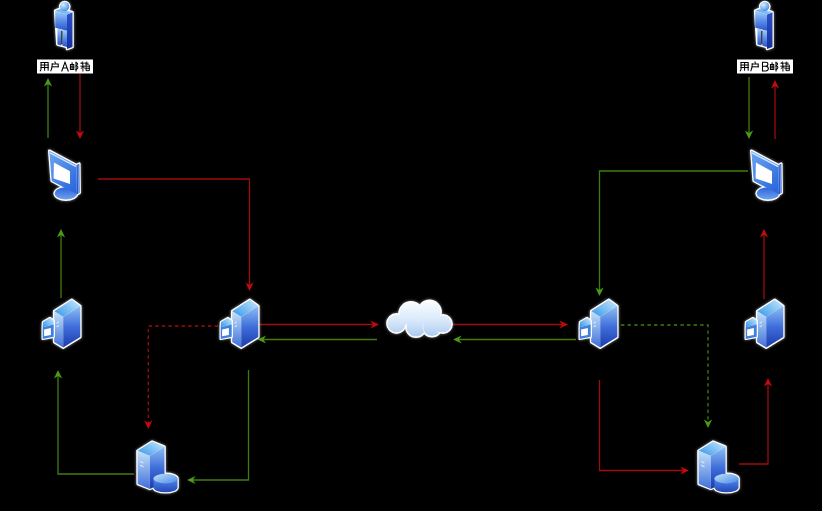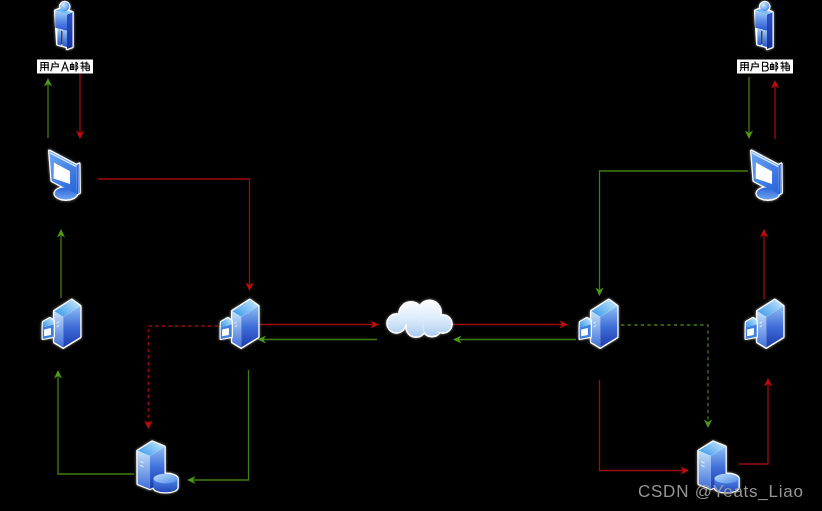--- a/index.html
+++ b/index.html
@@ -292,14 +292,13 @@
           <rect x="737" y="59.5" width="56" height="14" fill="#ffffff"></rect>
           <use href="#glyph-用" x="739.4" y="61.4" width="10.4" height="10.4"></use>
           <use href="#glyph-户" x="750" y="61.4" width="10.4" height="10.4"></use>
           <use href="#glyph-B" x="759.8" y="61.4" width="10.4" height="10.4"></use>
           <use href="#glyph-邮" x="769.6" y="61.4" width="10.4" height="10.4"></use>
           <use href="#glyph-箱" x="780.2" y="61.4" width="10.4" height="10.4"></use>
         </g>
       </g>
   </svg>
 
-  <div class="watermark">CSDN @Yeats_Liao</div>
 </div>
 
 </body></html>

